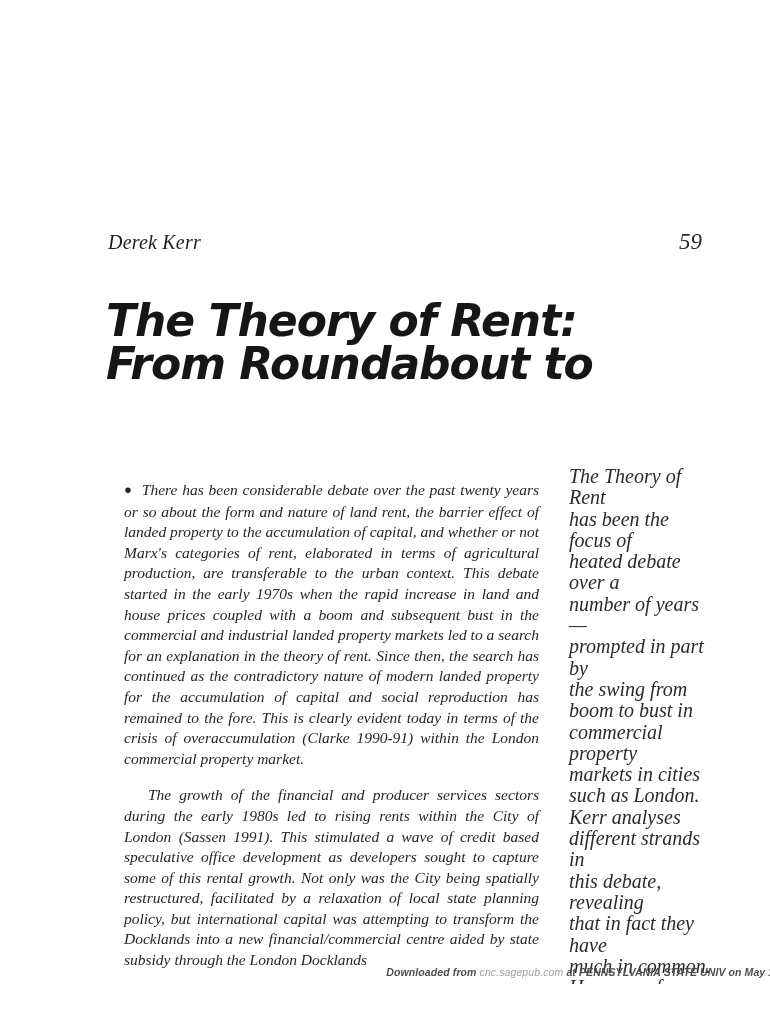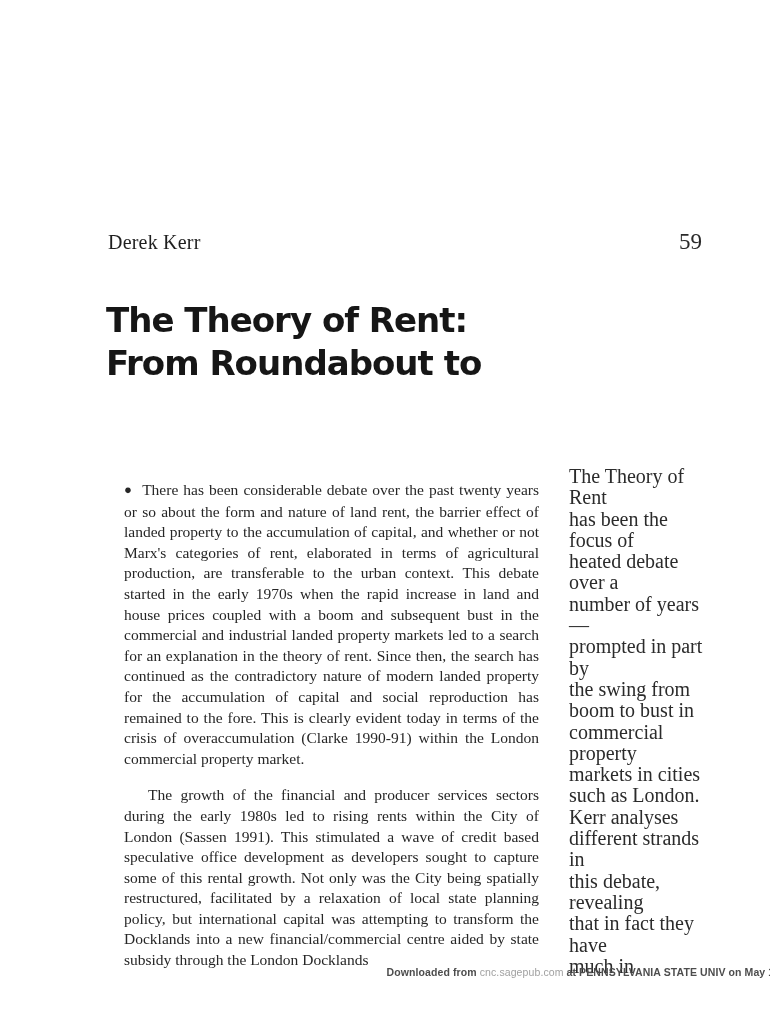--- a/index.html
+++ b/index.html
@@ -7,20 +7,21 @@
     padding: 0;
     background: #ffffff;
   }
   .page {
     position: relative;
     width: 770px;
     height: 984px;
     background: #ffffff;
     overflow: hidden;
     font-family: "Liberation Serif", serif;
+    font-style: italic;
   }
 
   
   .header-row {
     position: absolute;
     left: 108px;
     right: 68px;
     top: 229px;
     display: flex;
     justify-content: space-between;
@@ -37,21 +38,21 @@
   }
 
   
   .article-title {
     position: absolute;
     left: 106px;
     top: 299px;
     margin: 0;
     font-family: "DejaVu Sans", sans-serif;
     font-weight: bold;
-    font-size: 34px;
+    font-size: 44px;
     line-height: 43px;
     letter-spacing: -1px;
     color: #161616;
   }
 
   
   .body-col {
     position: absolute;
     left: 108px;
     top: 464px;

